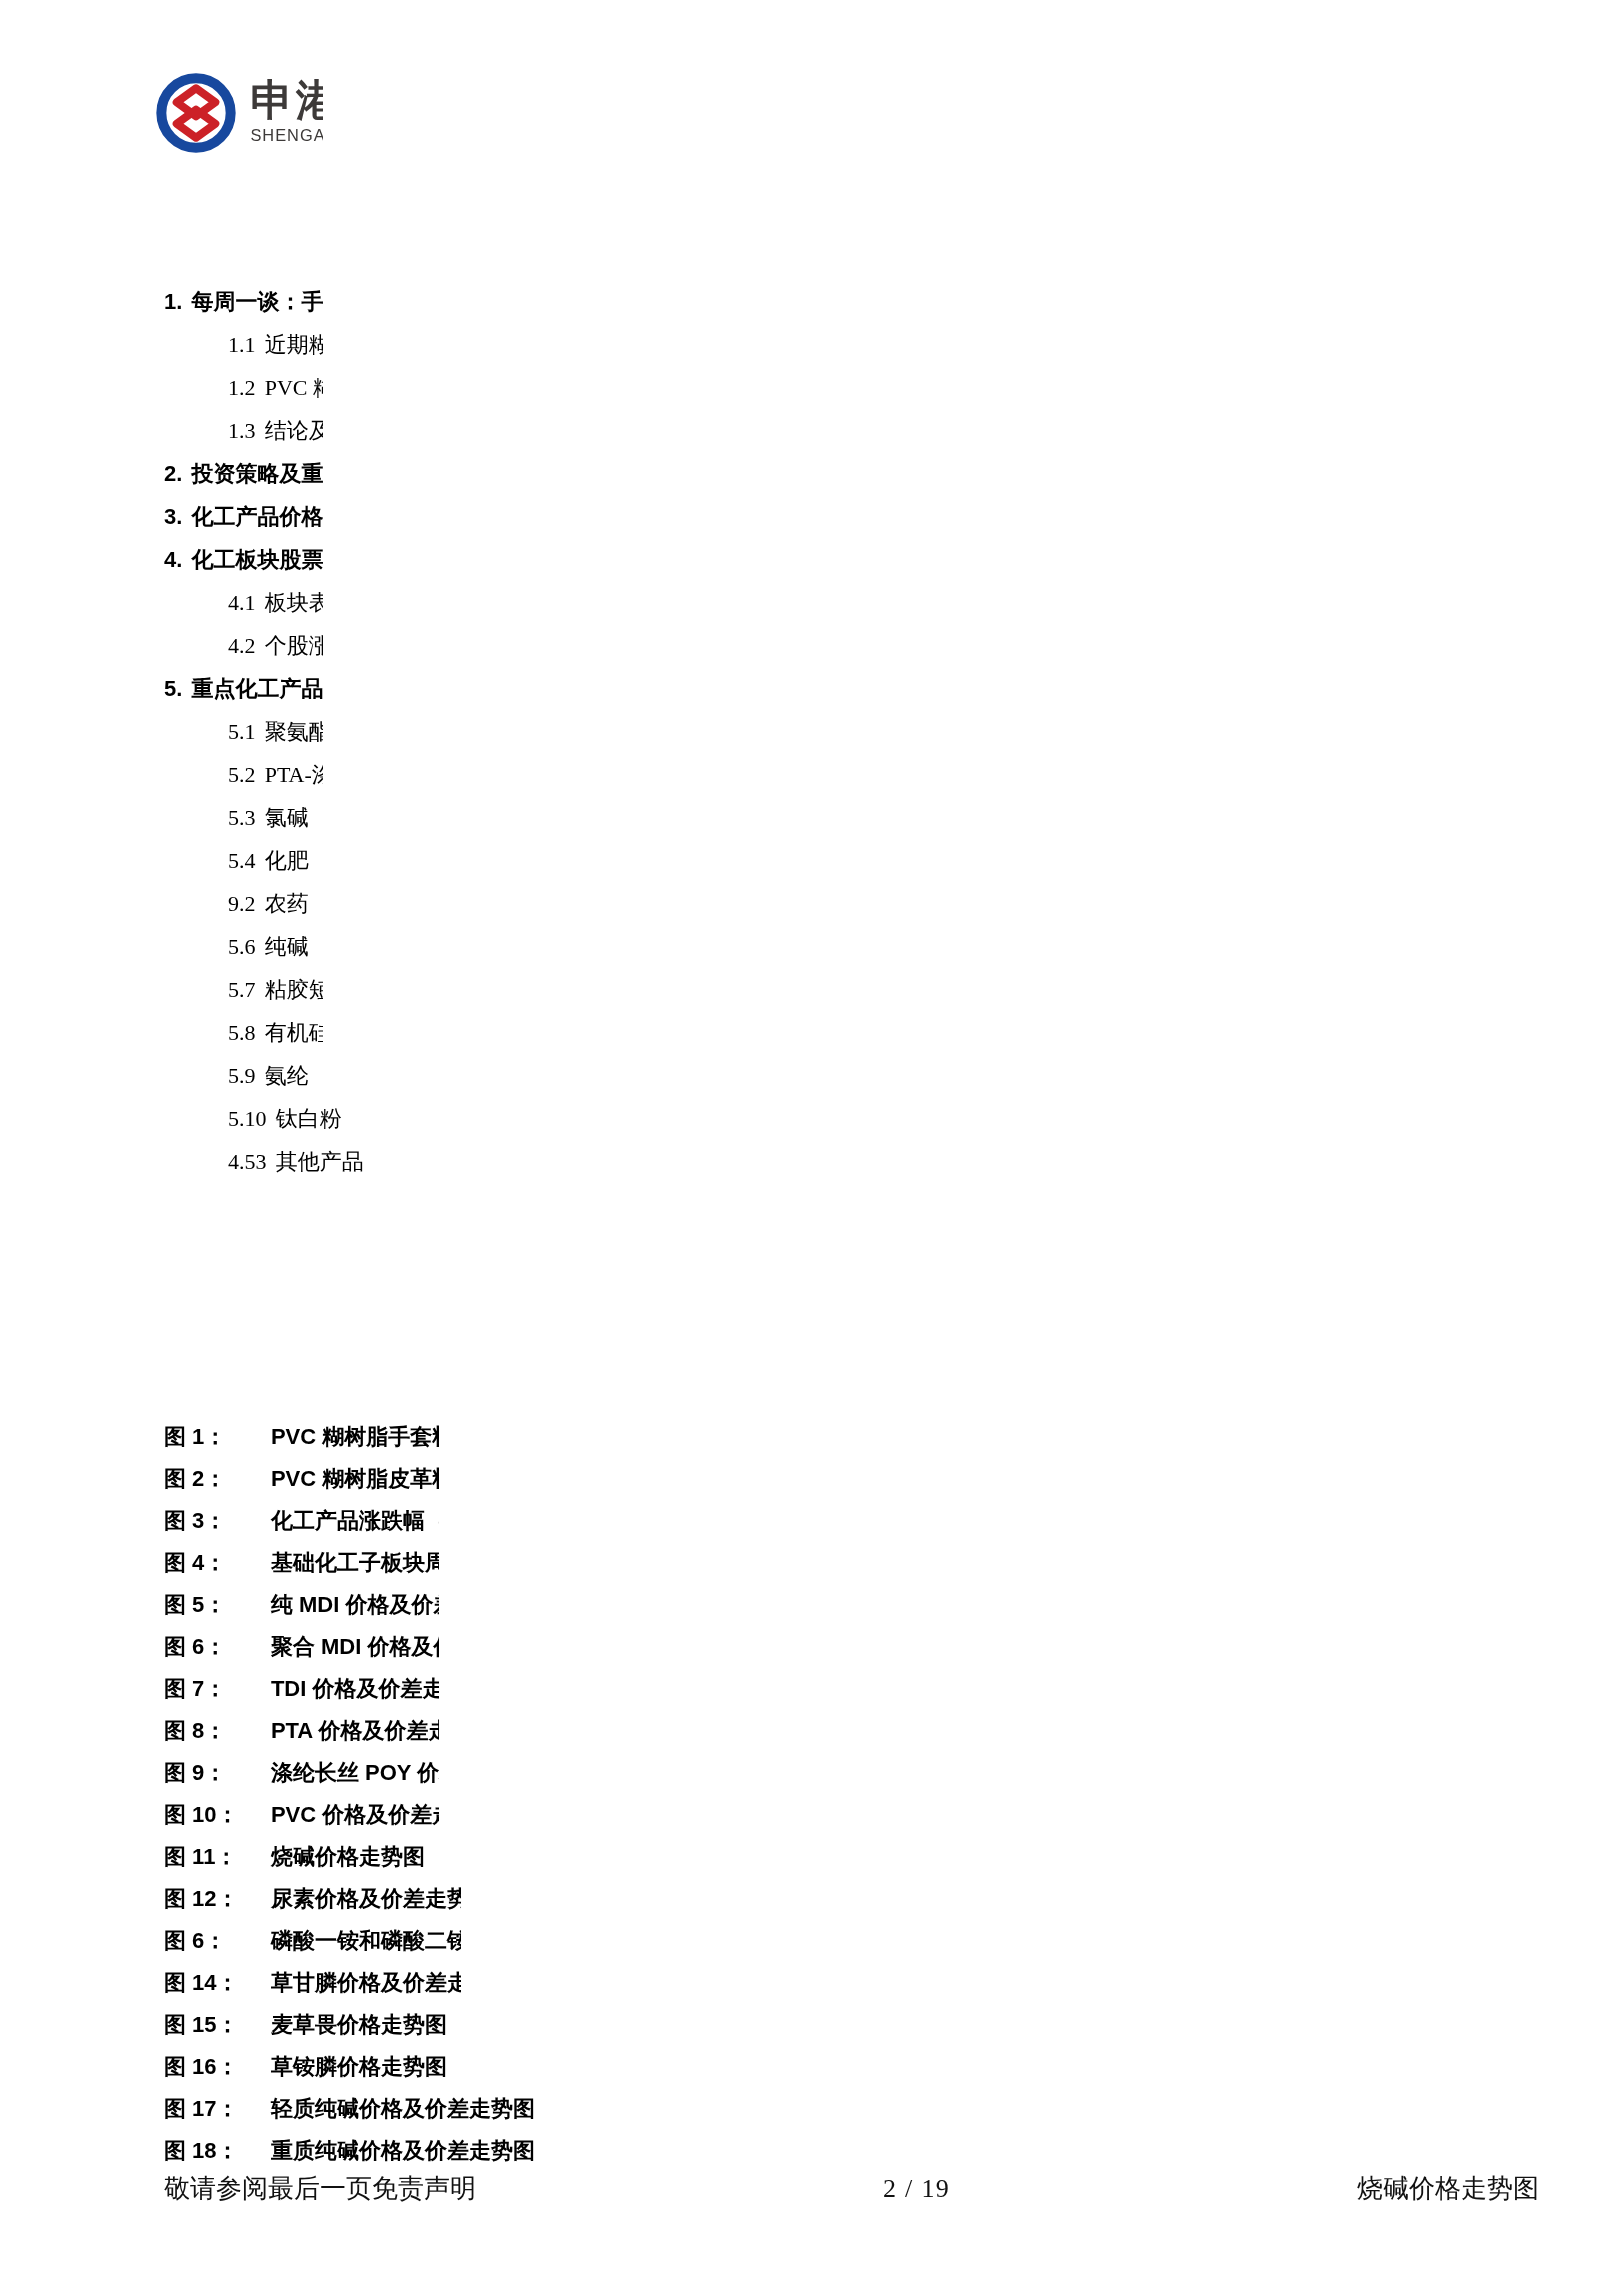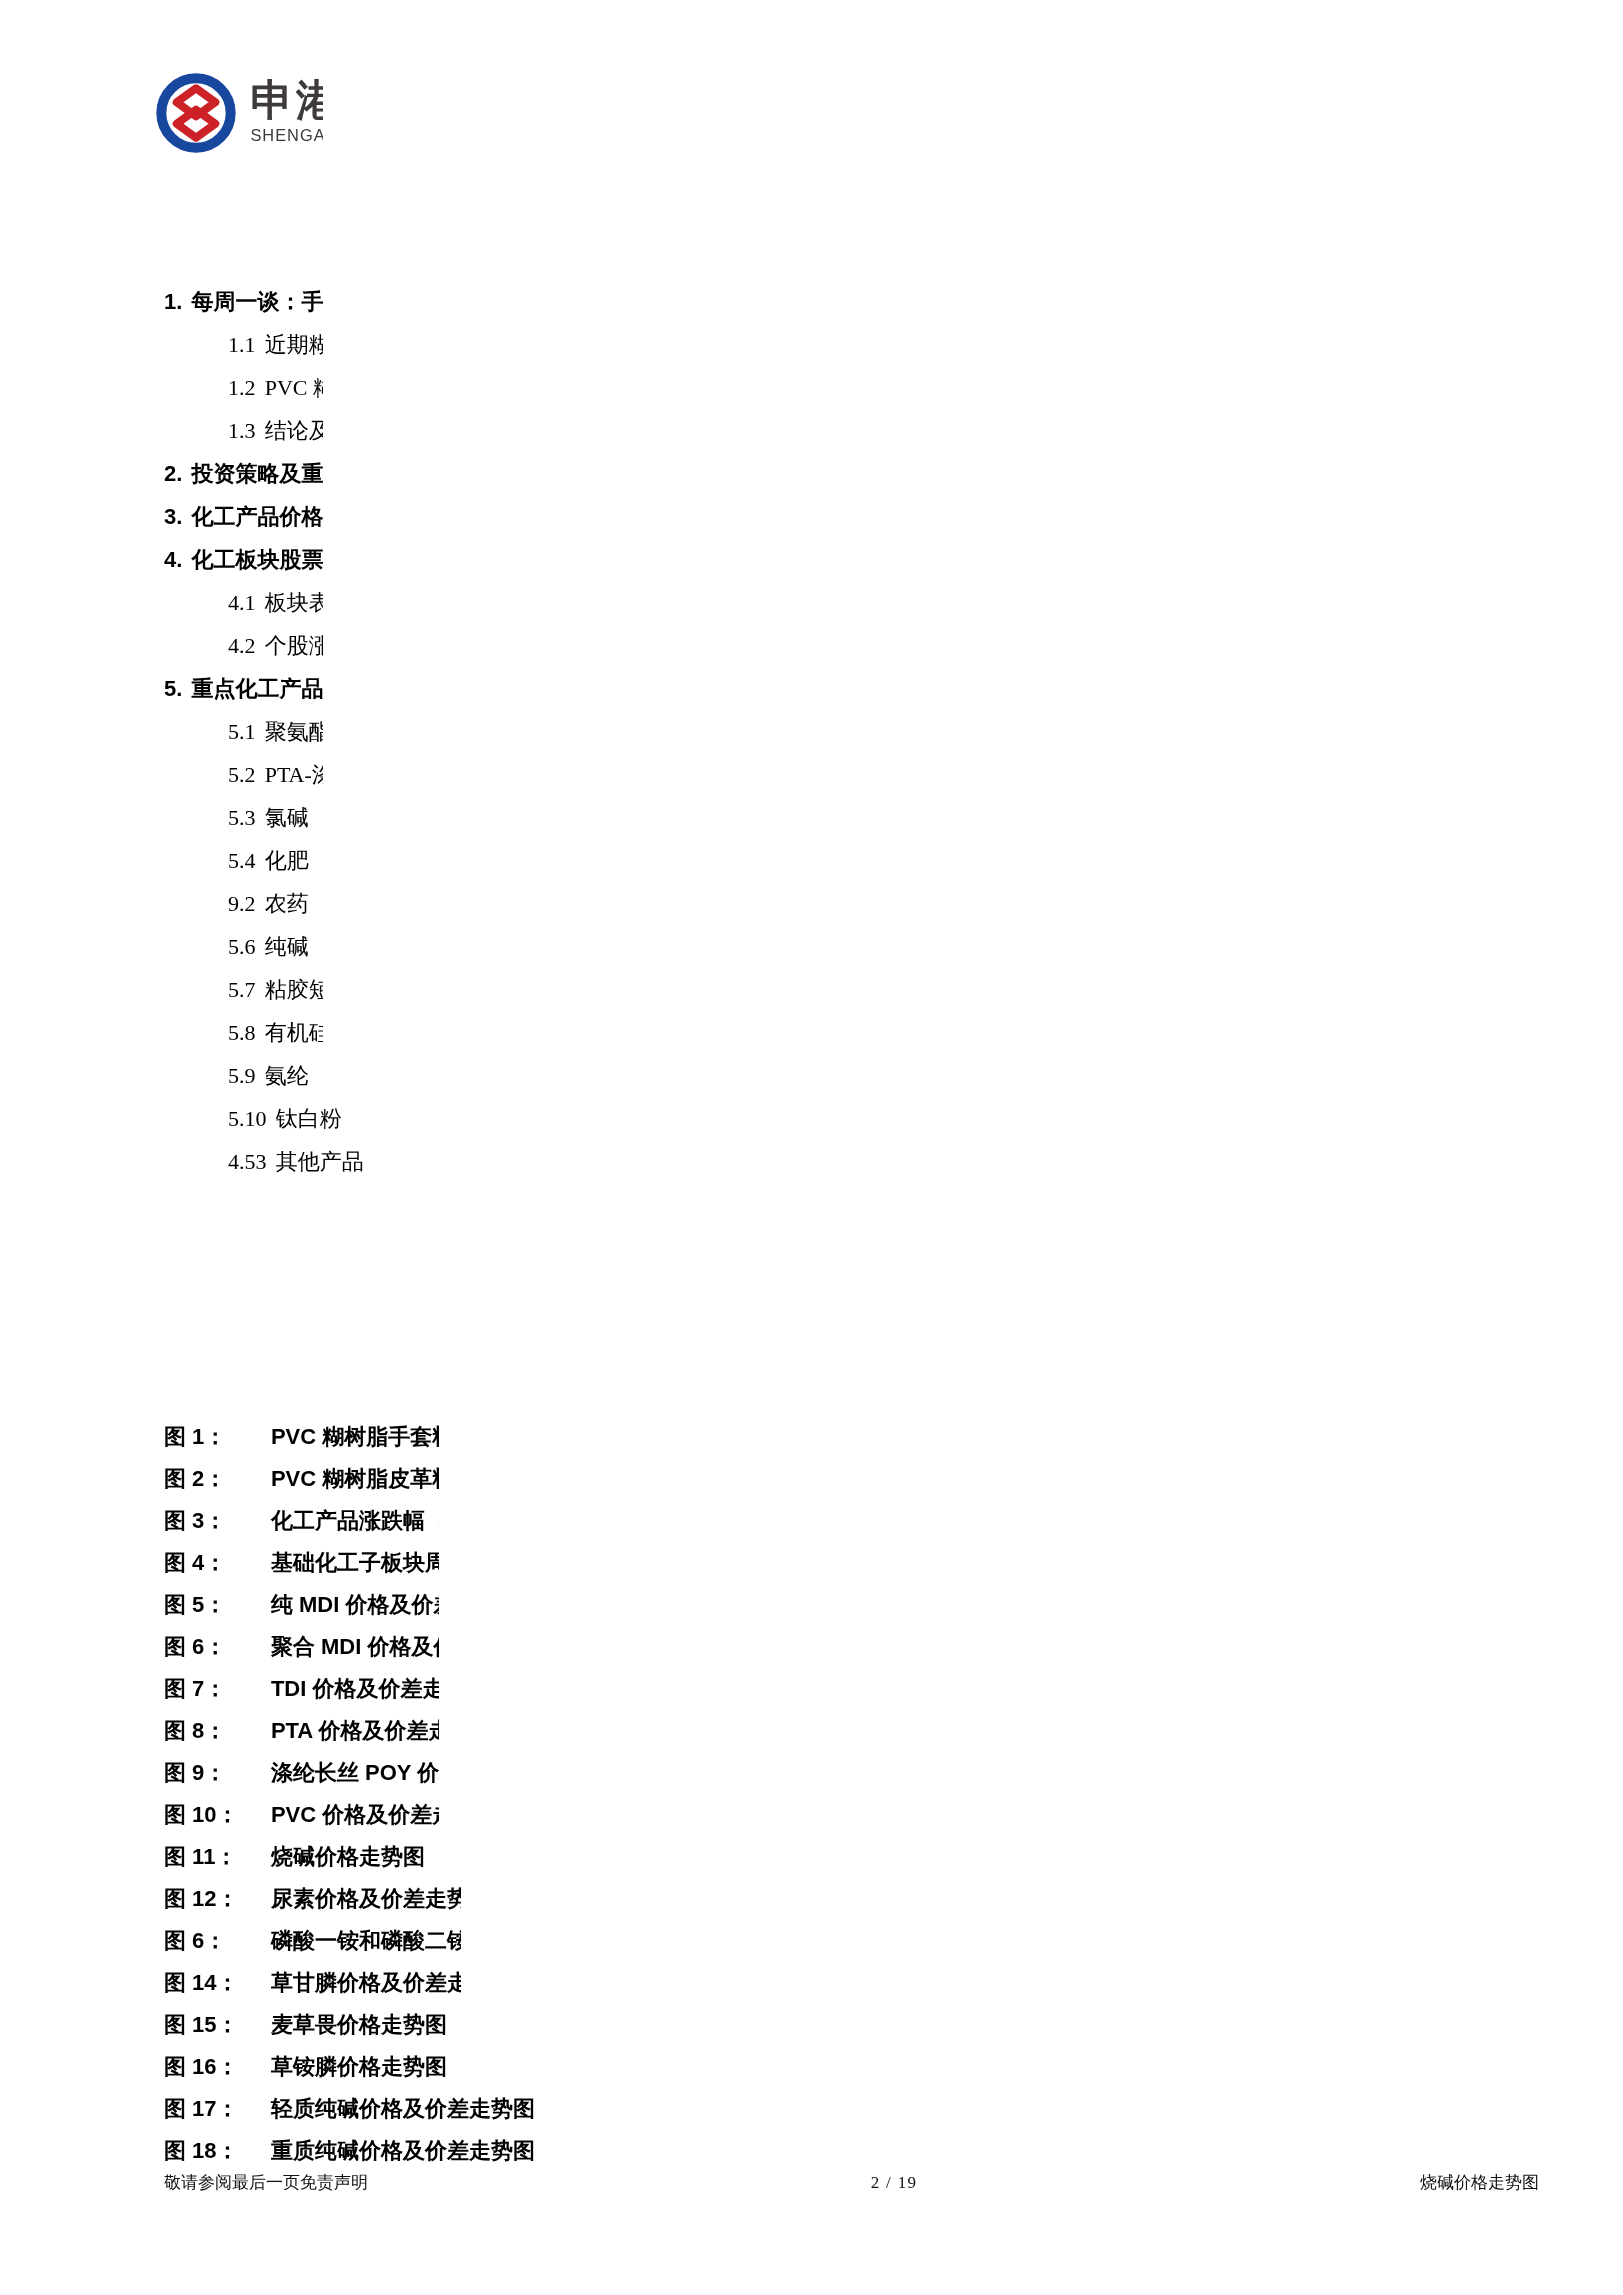--- a/index.html
+++ b/index.html
@@ -88,21 +88,21 @@
   .fig-list .toc-row .num { min-width:103px; margin-right:3.9px; }
   .fig-list .toc-row .leader {
     height:3.9px; margin-bottom:3.9px;
     background:repeating-linear-gradient(to right, #000 0 3.9px, transparent 3.9px 7.9px);
   }
 
   
   .footer {
     position:absolute; left:164px; right:84px; top:2171px;
     display:flex; justify-content:space-between; align-items:baseline;
-    font-size:17px;
+    font-size:26px;
     font-family:"Liberation Serif","DejaVu Serif", serif;
     color:#111;
   }
   .footer .page-indicator { font-family:Liberation Serif, serif; letter-spacing:1.3px; }
 </style>
 </head>
 <body>
 
 <div class="page">
 

